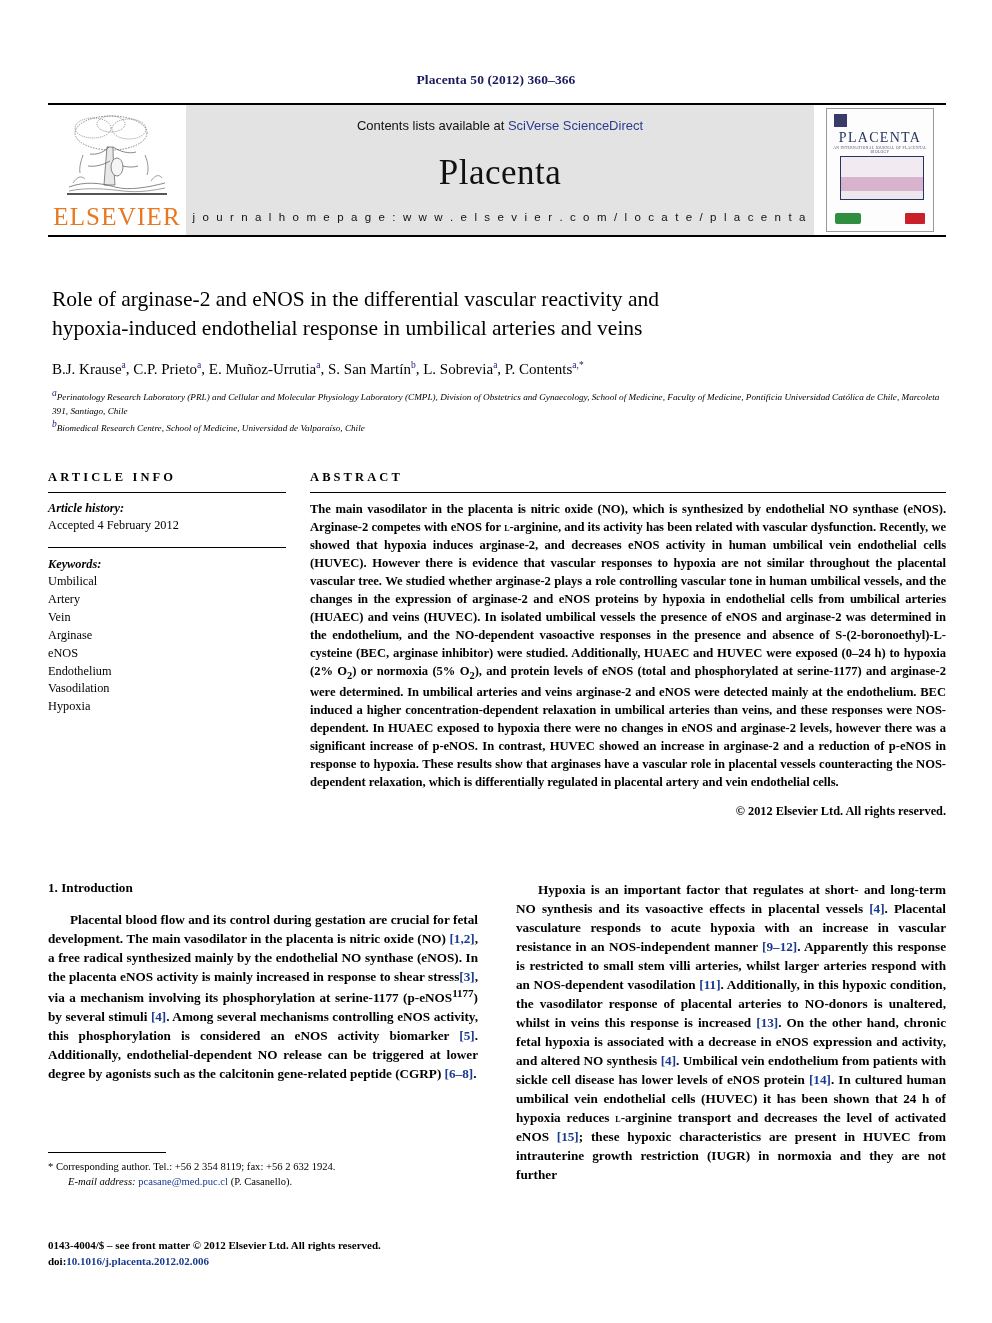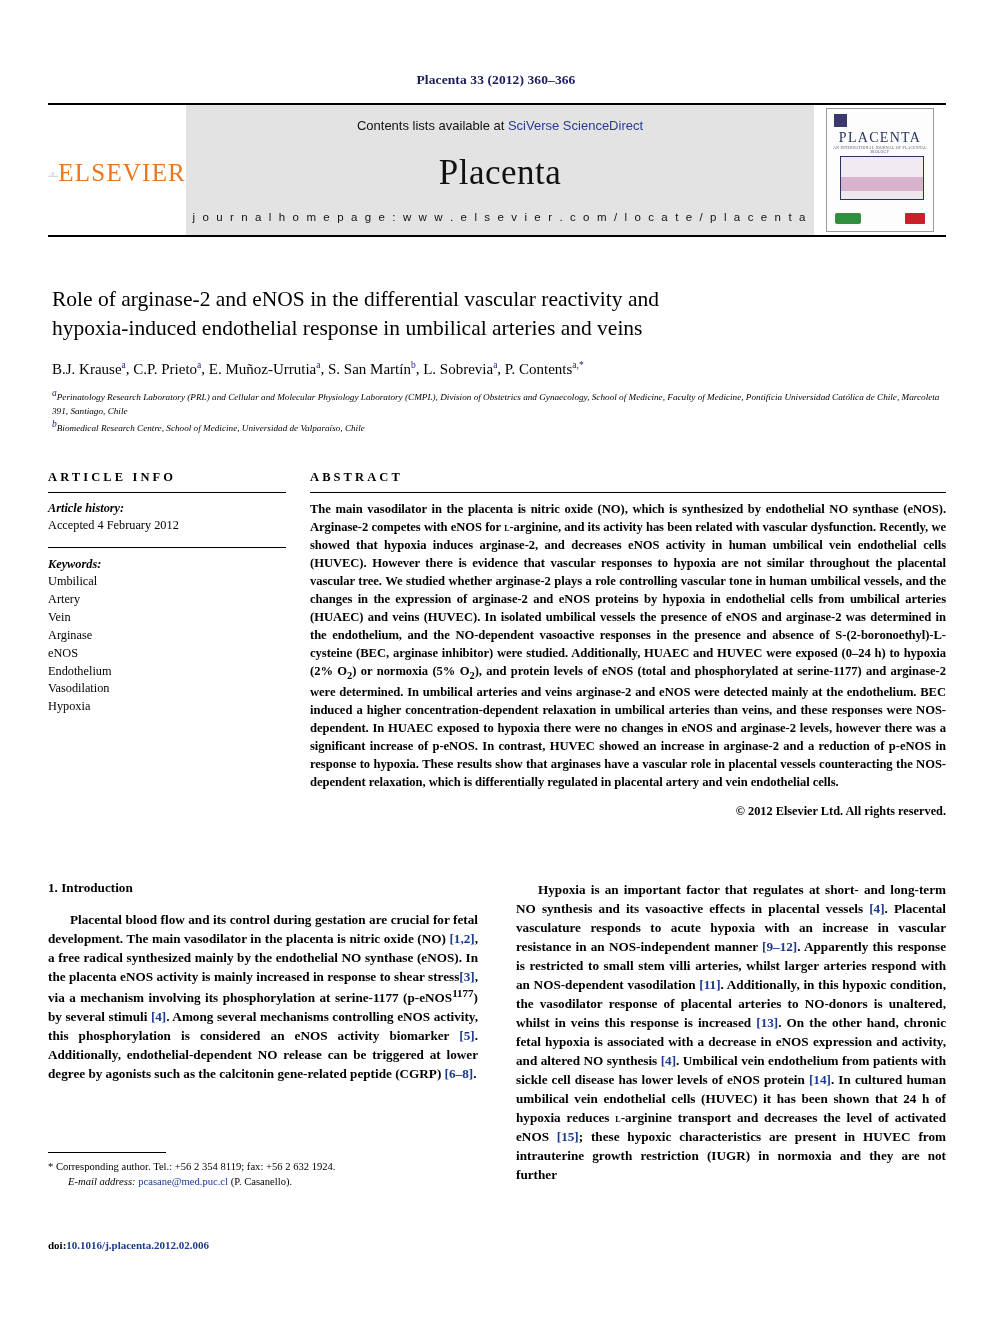--- a/index.html
+++ b/index.html
@@ -46,21 +46,21 @@
     border-bottom: 2.5px solid #000;
     height: 134px;
     box-sizing: border-box;
     display: flex;
     align-items: stretch;
   }
   .banner-logo {
     width: 138px;
     flex: none;
     display: flex;
-    flex-direction: row;
+    flex-direction: column;
     align-items: center;
     justify-content: flex-start;
     padding-top: 4px;
     background: #fff;
   }
   .elsevier-tree {
     width: 108px;
     height: 92px;
     margin-top: 2px;
   }
@@ -322,21 +322,21 @@
     line-height: 1.45;
     font-weight: bold;
   }
   .doi-link { color: #1a3a8f; }
 </style>
 </head>
 <body>
 
 <div class="page">
 
-  <div class="running-head">Placenta 33 (2012) 360–366</div>
+  <div class="running-head">Placenta 50 (2012) 360–366</div>
 
   <div class="banner">
 
     <div class="banner-logo">
       <svg class="elsevier-tree" viewBox="0 0 108 92">
         <g stroke="#444" stroke-width="0.7" fill="none">
           <ellipse cx="48" cy="22" rx="36" ry="17" fill="#ffffff" stroke="#555" stroke-dasharray="1.5 1.2"></ellipse>
           <ellipse cx="30" cy="17" rx="18" ry="10" stroke="#666" stroke-dasharray="1 1"></ellipse>
           <ellipse cx="66" cy="18" rx="17" ry="10" stroke="#666" stroke-dasharray="1 1"></ellipse>
           <ellipse cx="48" cy="13" rx="14" ry="8" stroke="#666" stroke-dasharray="1 1"></ellipse>
@@ -436,16 +436,17 @@
   <div class="footnote-area">
     <div class="fn-rule"></div>
     <div class="fn-line">
       <span>*</span>
       <span>Corresponding author. Tel.: +56 2 354 8119; fax: +56 2 632 1924.</span>
     </div>
     <div class="fn-line indent2"><span class="fn-em">E-mail address:</span> <span class="mail">pcasane@med.puc.cl</span> <span>(P. Casanello).</span></div>
   </div>
 
   <div class="issn-area">
+    <div class="issn-line">0143-4004/$ – see front matter © 2012 Elsevier Ltd. All rights reserved.</div>
     <div class="issn-line"><span>doi:</span><span class="doi-link">10.1016/j.placenta.2012.02.006</span></div>
   </div>
 
 </div>
 
 </body></html>

